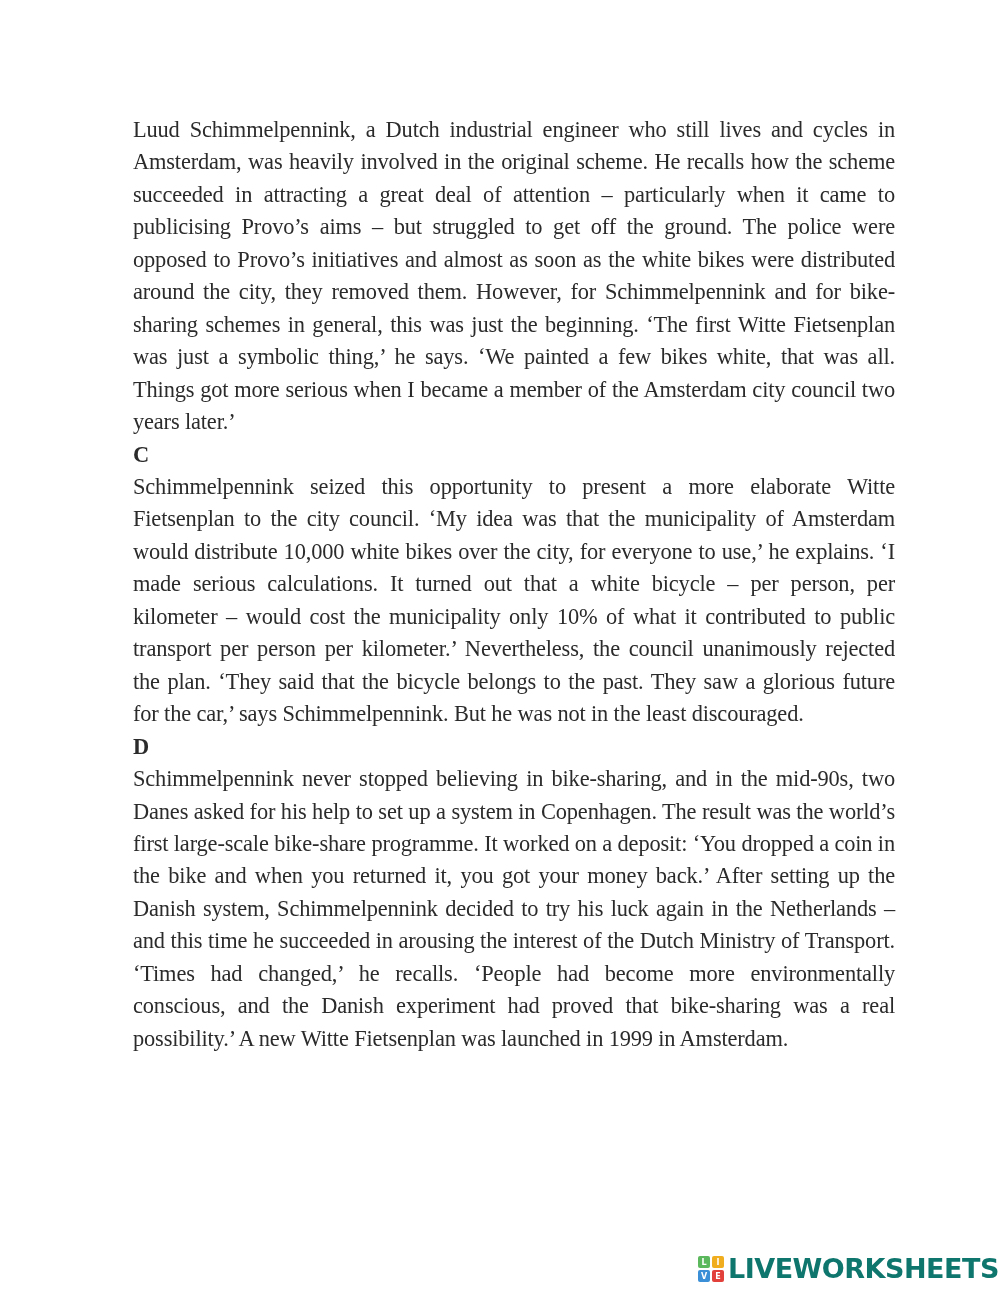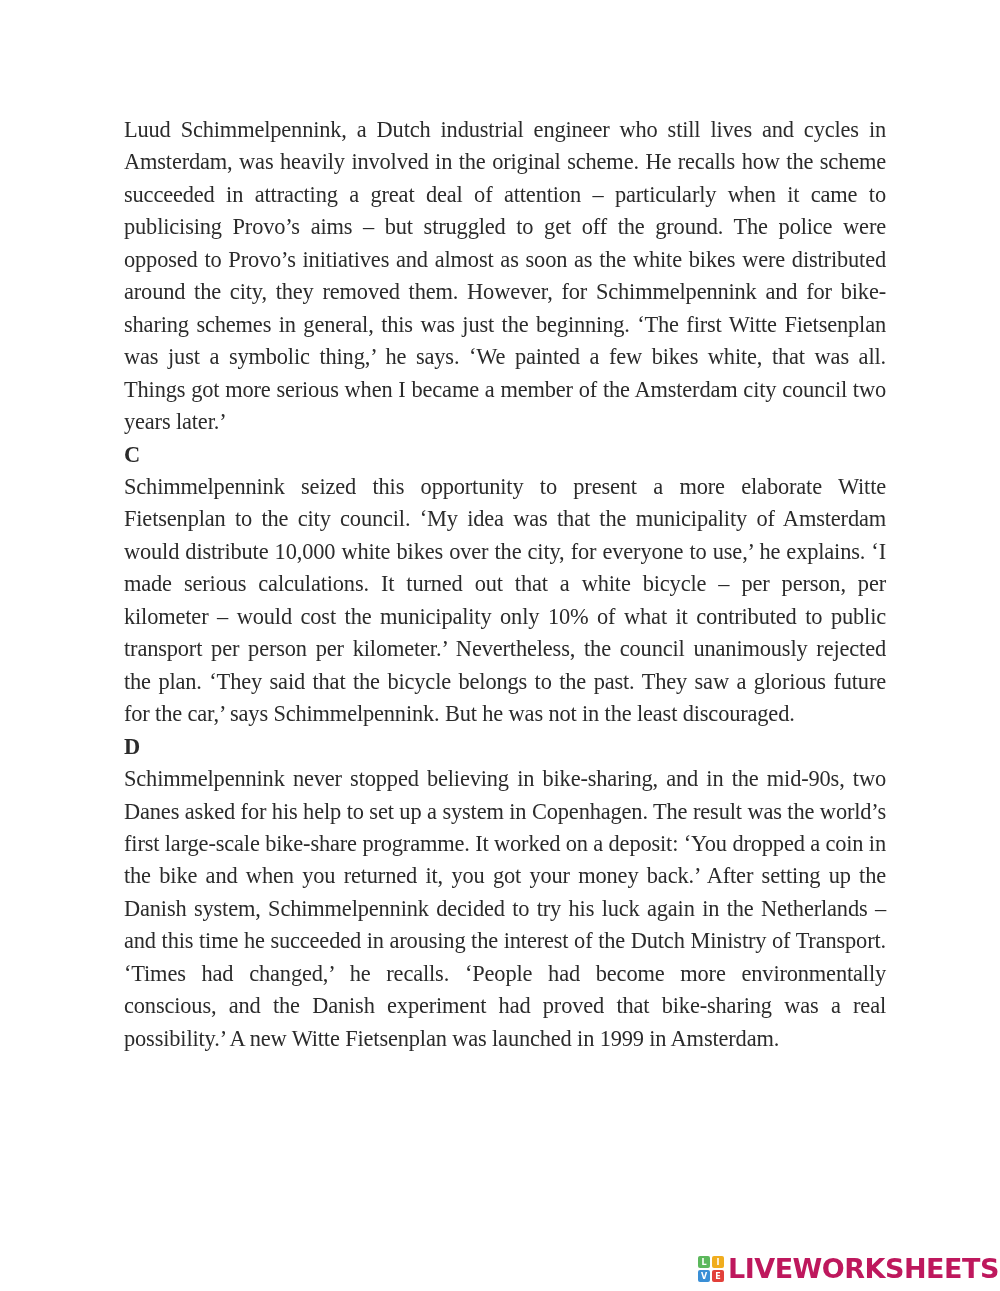--- a/index.html
+++ b/index.html
@@ -10,21 +10,21 @@
     body {
       width: 1000px;
       height: 1291px;
       position: relative;
       overflow: hidden;
       font-family: "Liberation Serif", serif;
       color: #2b2b2b;
     }
     .page {
       position: absolute;
-      left: 124px;
+      left: 133px;
       top: 114px;
       width: 762px;
     }
     .para {
       font-size: 22.4px;
       line-height: 32.45px;
       text-align: justify;
       margin: 0;
       letter-spacing: -0.15px;
       word-spacing: 0px;
@@ -81,14 +81,14 @@
   <p class="para">Schimmelpennink never stopped believing in bike-sharing, and in the mid-90s, two Danes asked for his help to set up a system in Copenhagen. The result was the world’s first large-scale bike-share programme. It worked on a deposit: ‘You dropped a coin in the bike and when you returned it, you got your money back.’ After setting up the Danish system, Schimmelpennink decided to try his luck again in the Netherlands – and this time he succeeded in arousing the interest of the Dutch Ministry of Transport. ‘Times had changed,’ he recalls. ‘People had become more environmentally conscious, and the Danish experiment had proved that bike-sharing was a real possibility.’ A new Witte Fietsenplan was launched in 1999 in Amsterdam.</p>
 </div>
 
 <div class="logo">
   <div class="logo-tiles">
     <span class="tile tile-l" style="background: rgb(92, 184, 92);">L</span>
     <span class="tile tile-i" style="background: rgb(240, 173, 30);">I</span>
     <span class="tile tile-v" style="background: rgb(58, 143, 214);">V</span>
     <span class="tile tile-e" style="background: rgb(226, 64, 58);">E</span>
   </div>
-  <span class="logo-text" style="color: #be185d;">LIVEWORKSHEETS</span>
+  <span class="logo-text" style="color: #0f766e;">LIVEWORKSHEETS</span>
 </div>
 
 </body></html>

